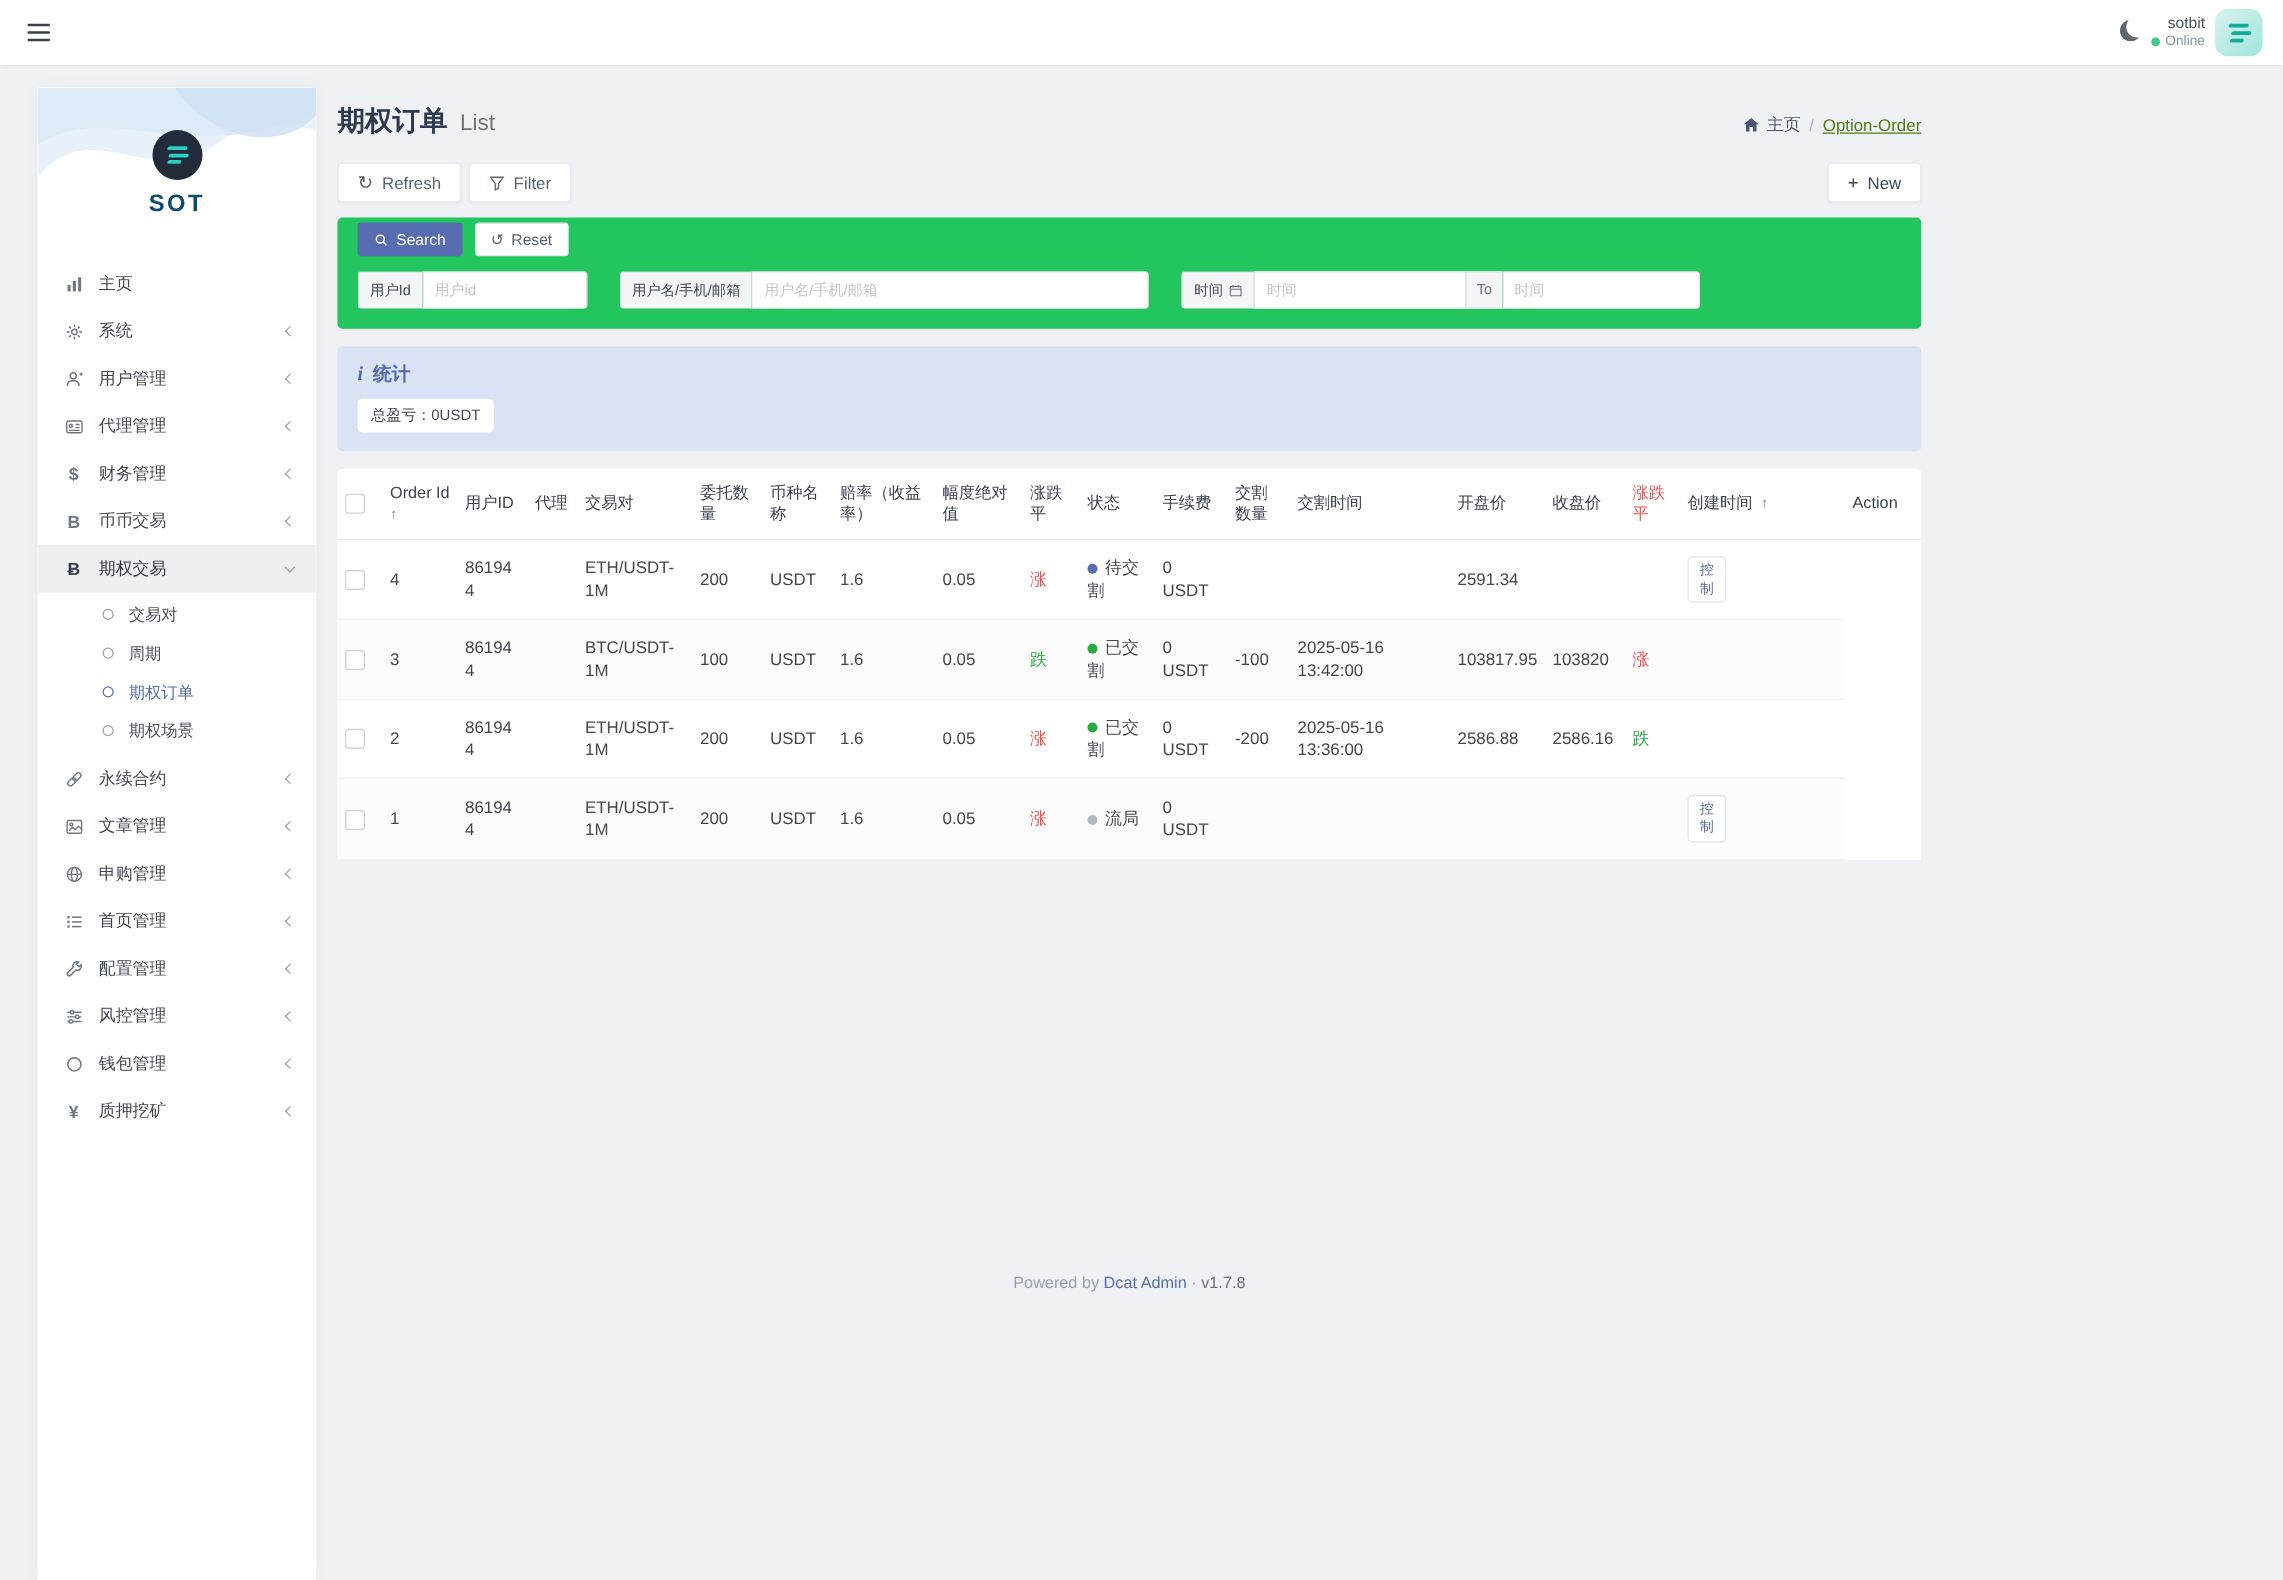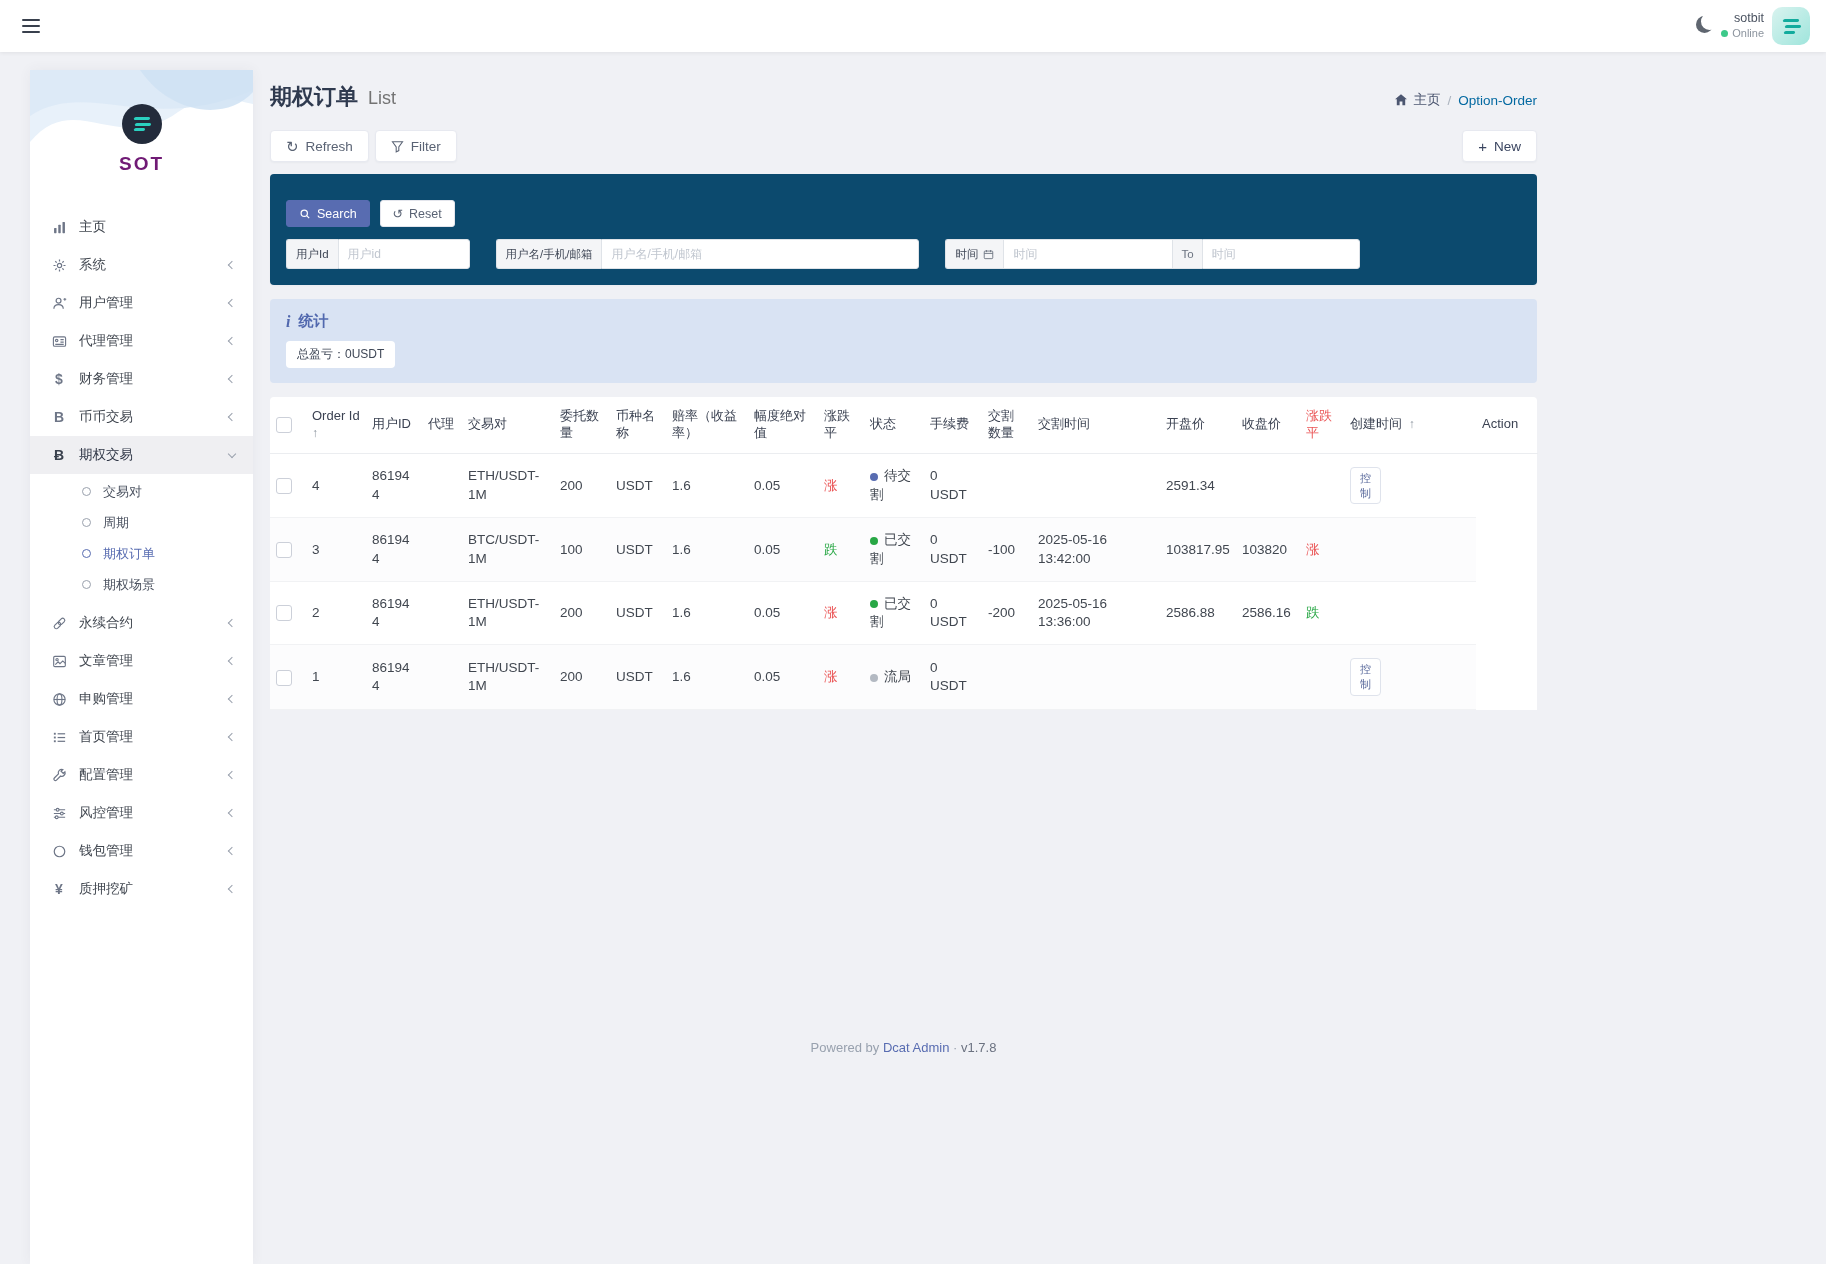--- a/index.html
+++ b/index.html
@@ -30,21 +30,21 @@
   
   .sidebar { position:absolute; left:30px; top:70px; bottom:0; width:223px; background:#fff;
     box-shadow:0 0 12px rgba(60,70,90,.06); z-index:5; }
   .sidebar-head { position:relative; height:134px; overflow:hidden; }
   .waves { position:absolute; top:0; left:0; }
   .logo-circle { position:relative; width:40px; height:40px; border-radius:50%; background:#232b3b;
     margin:34px auto 0; display:flex; flex-direction:column; justify-content:center; align-items:center; gap:3px; cursor:pointer; }
   .lg-bar { height:2.6px; border-radius:2px; background:#2bd0c0; transform:skewX(-14deg); }
   .lg-b1{width:16px;} .lg-b2{width:16px; margin-left:3px;} .lg-b3{width:11px; margin-right:4px;}
   .logo-text { position:relative; text-align:center; margin-top:9px; font-size:19px; font-weight:bold;
-    letter-spacing:2px; color:#701a75; }
+    letter-spacing:2px; color:#0c4a6e; }
   .menu { padding-top:4px; }
   .menu-item { display:flex; align-items:center; height:38px; padding:0 18px 0 20px; cursor:pointer; color:#414750; }
   .menu-item.active { background:#efeff2; }
   .mi { width:18px; display:flex; justify-content:center; align-items:center; color:#6e7687; flex:none; }
   .mi-text { width:18px; text-align:center; font-weight:bold; font-size:14px; color:#6e7687; flex:none; }
   .ml { flex:1; margin-left:11px; font-size:13.5px; }
   .chev { display:inline-block; width:6px; height:6px; border-right:1.6px solid #9aa1ad; border-bottom:1.6px solid #9aa1ad; flex:none; }
   .chev.left { transform:rotate(135deg); }
   .chev.down { transform:rotate(45deg); margin-top:-3px; }
   .submenu { padding:2px 0 4px; }
@@ -54,31 +54,31 @@
   .submenu-item.active .bullet { border-color:#586cb1; }
   
   .main { margin-left:253px; padding:82px 289px 30px 17px; position:relative; z-index:1; }
   .page-header { display:flex; justify-content:space-between; align-items:flex-end; }
   .ph-left { display:flex; align-items:baseline; gap:10px; }
   .ph-left h1 { font-size:22px; font-weight:600; color:#2f3a4f; }
   .subtitle { font-size:18px; color:#737373; }
   .breadcrumb { font-size:13.5px; color:#4c5670; display:flex; align-items:center; gap:7px; padding-bottom:3px; }
   .bc-home { display:flex; align-items:center; gap:5px; cursor:pointer; color:#4c5670; }
   .bc-sep { color:#aab2bd; }
-  .bc-cur { color:#0369a1; }
+  .bc-cur { color:#4d7c0f;text-decoration:underline; }
   
   .toolbar { display:flex; justify-content:space-between; align-items:center; margin-top:18px; }
   .tb-left { display:flex; gap:6px; }
   .btn { display:inline-flex; align-items:center; gap:7px; background:#fff; border:1px solid #e7e9f0;
     border-radius:4px; height:32px; padding:0 15px; font-size:13.5px; color:#5a6374; cursor:pointer;
     box-shadow:0 1px 2px rgba(30,40,60,.04); font-family:inherit; }
   .btn .glyph { font-size:15px; line-height:1; }
   .new-btn { color:#3a4560; font-weight:500; }
   
-  .search-card { background:#0c4a6e; border-radius:4px; margin-top:12px; padding:26px 16px 16px;
+  .search-card { background:#22c55e; border-radius:4px; margin-top:12px; padding:4px 16px 16px;
     box-shadow:0 1px 2px rgba(30,40,60,.03); }
   .btn-primary { display:inline-flex; align-items:center; gap:6px; background:#586cb1; color:#fff;
     border:1px solid #586cb1; border-radius:3px; height:27px; padding:0 12px; font-size:12.5px; cursor:pointer; font-family:inherit; }
   .btn-white { display:inline-flex; align-items:center; gap:6px; background:#fff; color:#5a6374;
     border:1px solid #e3e5ec; border-radius:3px; height:27px; padding:0 12px; font-size:12.5px; cursor:pointer; font-family:inherit; }
   .sc-buttons { display:flex; gap:10px; }
   .sc-fields { display:flex; gap:26px; margin-top:12px; flex-wrap:nowrap; }
   .igroup { display:flex; align-items:stretch; }
   .ig-label { display:flex; align-items:center; gap:5px; background:#f4f5f7; border:1px solid #dfe3e8;
     border-right:none; border-radius:3px 0 0 3px; padding:0 9px; font-size:11.5px; color:#3f4756; white-space:nowrap; }

